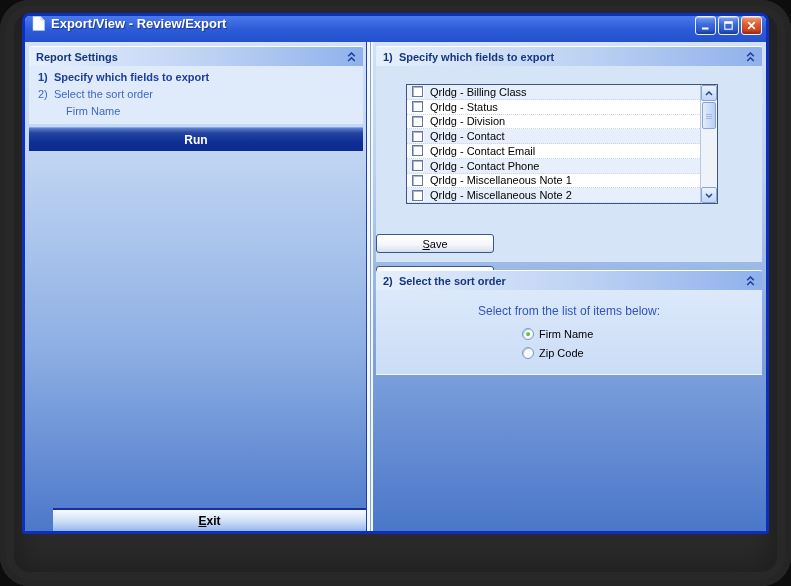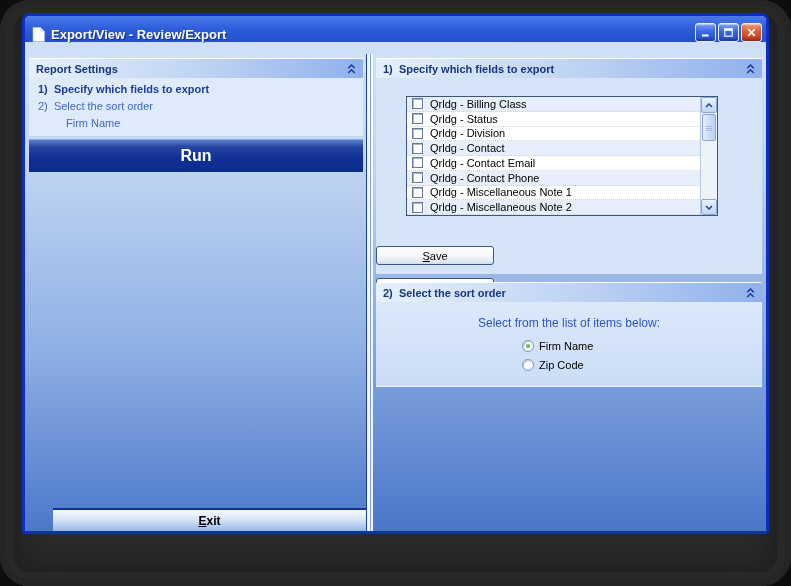--- a/index.html
+++ b/index.html
@@ -6,33 +6,33 @@
   html,body { width:791px; height:586px; }
   body { background:#0d0d0d; font-family:"Liberation Sans", sans-serif; position:relative; overflow:hidden; }
   .shadow-frame { position:absolute; inset:0; border-radius:30px; background:#2b2b2b;
     box-shadow: inset 0 0 0 6px #252525, inset 0 0 0 14px #282828, inset 0 0 30px 20px #1e1e1e; }
 
   .window { position:absolute; left:22px; top:13px; width:747px; height:521px;
     border:3px solid #0c2fc0; border-radius:8px 8px 4px 4px; display:flex; flex-direction:column;
     overflow:hidden; background:#cfe0f6; }
 
   
-  .titlebar { height:26px; flex:0 0 auto; display:flex; align-items:flex-end; padding:0 4px 0 7px;
+  .titlebar { height:26px; flex:0 0 auto; display:flex; align-items:flex-start; padding:0 4px 0 7px;
     background:linear-gradient(180deg,#4a7ae8 0%,#2d5cda 50%,#2351cd 100%); }
   .title-icon { width:13px; height:15px; margin-right:6px; flex:0 0 auto; }
   .title-text { color:#fff; font-weight:bold; font-size:13px; text-shadow:1px 1px 1px rgba(0,0,40,.45); white-space:nowrap; }
   .tb-buttons { margin-left:auto; display:flex; gap:2px; }
   .tb-btn { width:21px; height:19px; border:1px solid #e9f0fe; border-radius:3px; display:flex;
     align-items:center; justify-content:center; cursor:default;
     background:linear-gradient(180deg,#7aa0f2 0%,#3a6ae0 45%,#2450c8 100%);
     box-shadow: inset 0 -2px 3px rgba(0,0,60,.3), inset 0 1px 1px rgba(255,255,255,.5); }
   .tb-btn.close { background:linear-gradient(180deg,#f09a74 0%,#e25b2e 45%,#c63812 100%); }
 
   
-  .content { flex:1; display:flex; min-height:0;margin-top:12px; }
+  .content { flex:1; display:flex; min-height:0; }
   .panel-left { width:341px; flex:0 0 auto; display:flex; flex-direction:column;
     background:linear-gradient(180deg,#d2e1f7 0%,#c2d6f3 22%,#8fb0e4 62%,#4c78ca 100%);
     padding:4px 3px 0 4px; }
   .divider { width:7px; flex:0 0 auto;
     background:linear-gradient(90deg,#1c3ea8 0,#1c3ea8 1px,#f4f8fe 1px,#f4f8fe 4px,#82a4de 4px,#82a4de 5px,#f4f8fe 5px,#f4f8fe 7px); }
   .panel-right { flex:1; display:flex; flex-direction:column; min-width:0;
     background:linear-gradient(180deg,#d2e1f7 0%,#bdd2f1 25%,#7fa2dd 65%,#4b77c9 100%);
     padding:4px 4px 0 3px; }
 
   
@@ -41,23 +41,23 @@
     border-top:1px solid #fdfeff; border-radius:2px 2px 0 0;
     color:#16377e; font-size:11px; font-weight:bold; }
   .hdr-label { white-space:pre; }
   .chev-btn { margin-left:auto; display:flex; align-items:center; cursor:default; }
 
   
   .steps { background:#dfeafb; padding:3px 0 4px; flex:0 0 auto; }
   .step { font-size:11px; line-height:13px; white-space:pre; padding:2px 0 2px 9px; color:#3f68c4; cursor:default; }
   .step.em { color:#1c3f9e; font-weight:bold; }
   .sub-item { padding-left:37px; }
-  .run-btn { margin-top:3px; height:33px; flex:0 0 auto; border:none; cursor:default;
+  .run-btn { margin-top:3px; height:24px; flex:0 0 auto; border:none; cursor:default;
     background:linear-gradient(180deg,#5e80d0 0%,#24449f 22%,#0f2f97 60%,#0d2b8e 100%);
-    border-top:1px solid #8aa4e4; color:#fff; font-weight:bold; font-size:16px; font-family:inherit; }
+    border-top:1px solid #8aa4e4; color:#fff; font-weight:bold; font-size:12px; font-family:inherit; }
   .spacer { flex:1; }
   .exit-wrap { flex:0 0 auto; margin:0 -3px 0 -4px;padding-left:28px; }
   .sep-dark { height:2px; background:#13319e; }
   .sep-light { height:1px; background:#f2f7fe; }
   .exit-btn { display:block; width:100%; height:20px; border:none; cursor:default;
     background:linear-gradient(180deg,#f4f9ff 0%,#d4e3f7 45%,#a8c4f0 85%,#8fb2ec 100%);
     color:#000; font-weight:bold; font-size:12px; font-family:inherit; }
 
   
   .fields-content { background:#d6e4f8; flex:0 0 auto; height:196px; padding-top:18px; }

